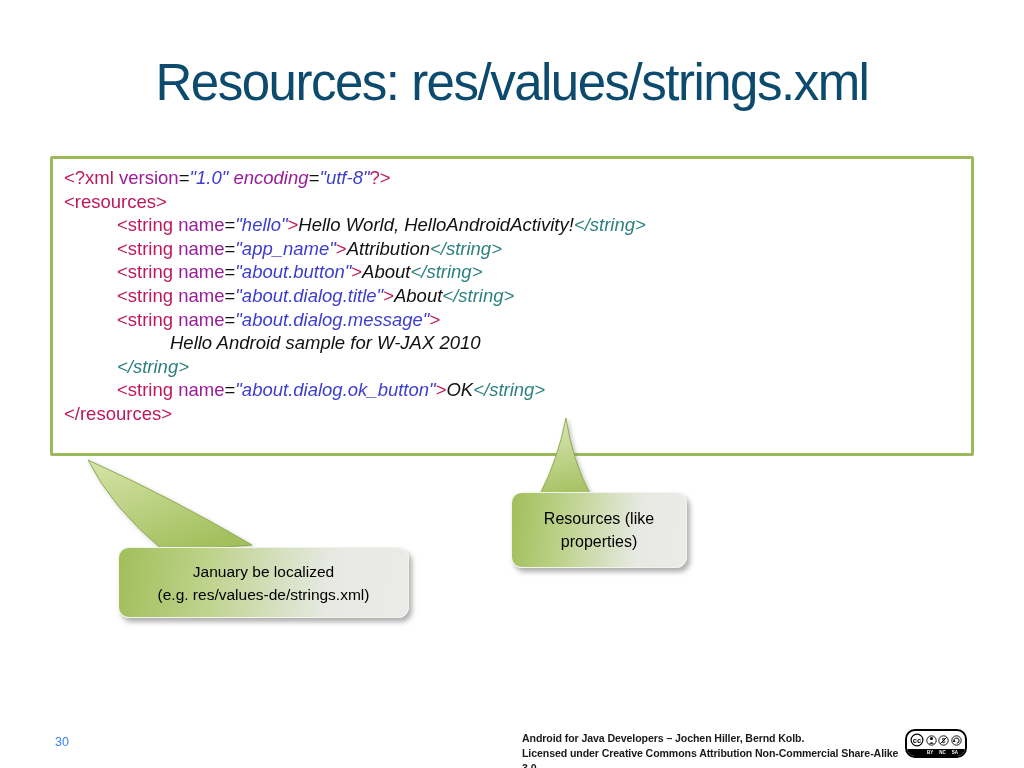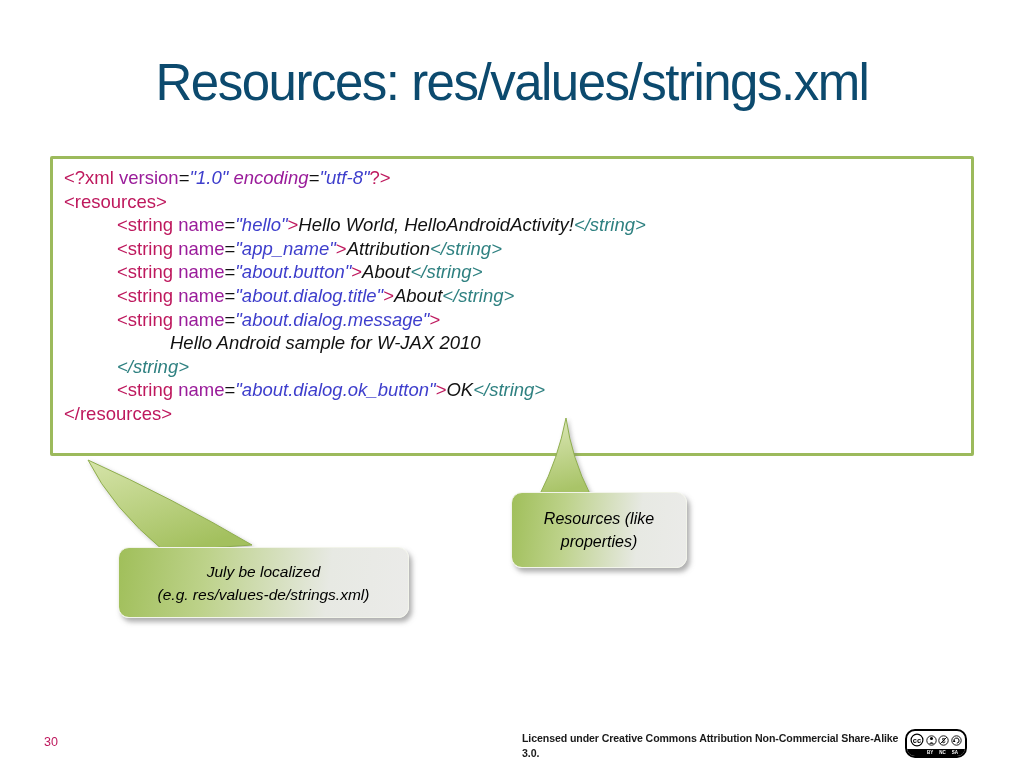--- a/index.html
+++ b/index.html
@@ -34,27 +34,27 @@
   .pointer-svg { position:absolute; filter:drop-shadow(2px 2px 2px rgba(120,120,120,0.45)); }
   #pointer-resources { left:528px; top:414px; }
   #pointer-localized { left:80px;  top:452px; }
 
   .callout {
     position:absolute; border-radius:11px;
     background:linear-gradient(97deg, #a0bf5a 0%, #bdd28a 30%, #e7e9e3 72%, #ebebe9 100%);
     border:1px solid #f2f4ea;
     box-shadow:3px 4px 5px rgba(110,110,110,0.55);
     display:flex; flex-direction:column; align-items:center; justify-content:center;
-    text-align:center; color:#000000;font-style:italic;
+    text-align:center; color:#000000;
   }
   #callout-resources { left:511px; top:492px; width:176px; height:76px; font-size:16px; line-height:23px; }
   #callout-localized { left:118px; top:547px; width:291px; height:71px; font-size:15.5px; line-height:23px; }
 
   .page-number {
-    position:absolute; left:44px; top:735px; font-size:12.5px; color:#be185d;
+    position:absolute; left:55px; top:735px; font-size:12.5px; color:#3b82f6;
   }
   .footer-credits {
     position:absolute; left:522px; top:731px; width:380px;
     font-size:10.6px; font-weight:bold; line-height:14.8px; color:#1a1a1a;
     letter-spacing:-0.1px;
   }
   .cc-badge {
     position:absolute; left:905px; top:729px; width:62px; height:29px;
     background:#ffffff; border:2px solid #000000; border-radius:10px;
     display:flex; flex-direction:column; overflow:hidden;
@@ -106,27 +106,28 @@
   </defs>
   <path d="M8,8 Q92,46 172,93 L84,99 Q32,56 8,8 Z" fill="url(#grad-p2)" stroke="#8fae4e" stroke-width="1"></path>
 </svg>
 
 <div class="callout" id="callout-resources">
   <div>Resources (like</div>
   <div>properties)</div>
 </div>
 
 <div class="callout" id="callout-localized">
-  <div>July be localized</div>
+  <div>January be localized</div>
   <div>(e.g. res/values-de/strings.xml)</div>
 </div>
 
 <div class="page-number">30</div>
 
 <div class="footer-credits">
+  <div>Android for Java Developers – Jochen Hiller, Bernd Kolb.</div>
   <div>Licensed under Creative Commons Attribution Non-Commercial Share-Alike 3.0.</div>
 </div>
 
 <div class="cc-badge">
   <div class="cc-badge-row">
     <svg width="14" height="14" viewBox="0 0 14 14">
       <circle cx="7" cy="7" r="5.9" fill="none" stroke="#000" stroke-width="1.2"></circle>
       <text x="7" y="9.6" font-size="7.5" font-weight="bold" text-anchor="middle" font-family="Liberation Sans, sans-serif">cc</text>
     </svg>
     <svg width="11" height="11" viewBox="0 0 11 11">

